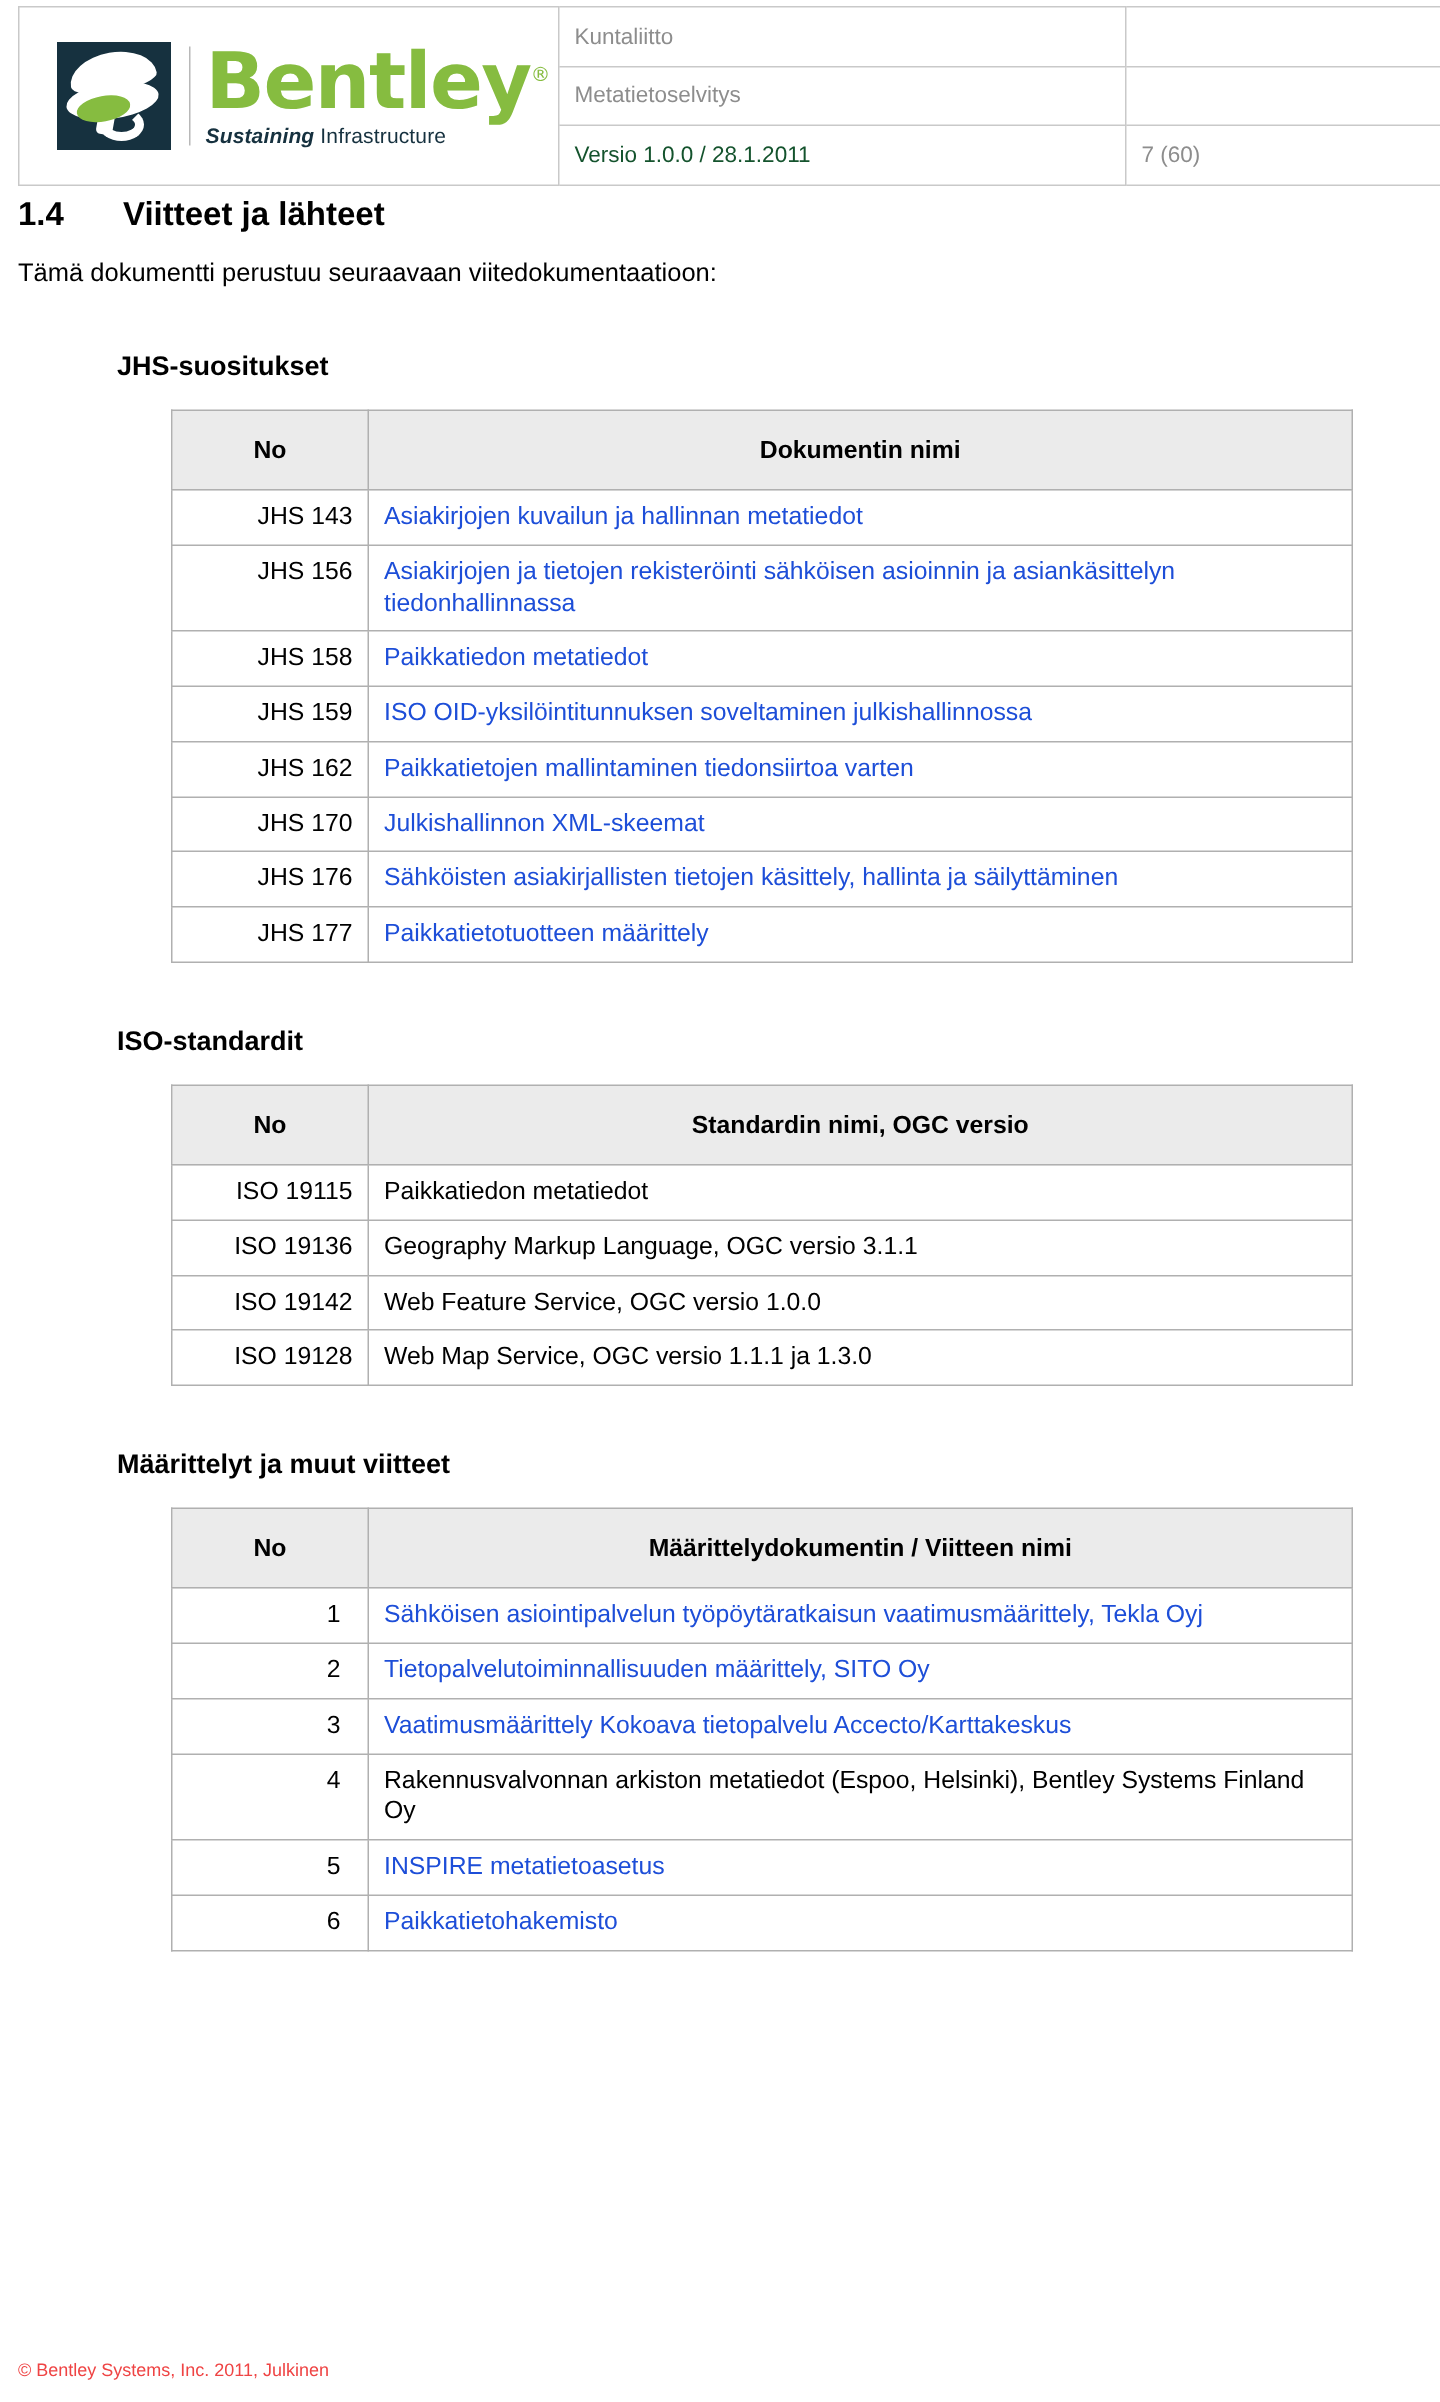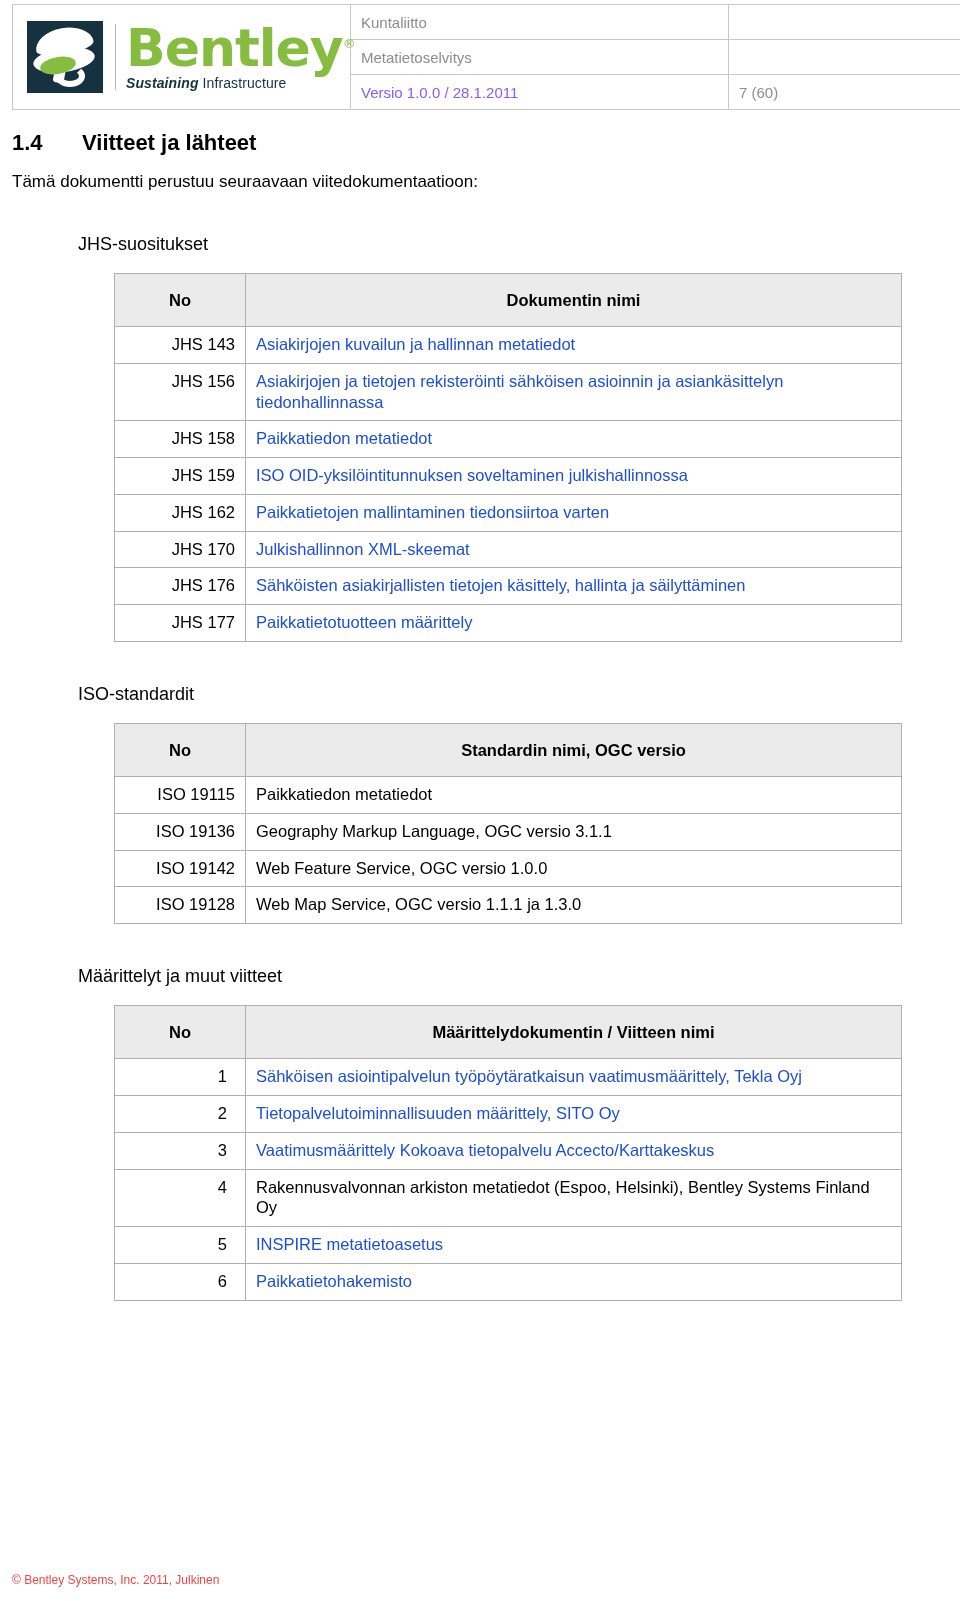--- a/index.html
+++ b/index.html
@@ -36,28 +36,28 @@
   .header-table td {
     border: 1px solid #c9c9c9;
     padding: 0 10px;
     vertical-align: middle;
     font-size: 15px;
     color: #8d8d8d;
     height: 34px;
   }
   .header-table td.logo-cell {
     border: 1px solid #c9c9c9;
-    padding: 2px;
+    padding: 13px;
     width: 333px;
     vertical-align: middle;
     background: #ffffff;
   }
   .header-table td.col-doc { width: 357px; }
   .header-table td.col-page { width: 244px; }
-  .header-table td.ver { color: #8b5cf6; }
+  .header-table td.ver { color: #14532d; }
   .header-table td.pg { color: #8d8d8d; }
 
   
   .logo-wrap {
     display: flex;
     align-items: center;
     padding: 5px 4px 5px 12px;
     height: 92px;
     box-sizing: border-box;
   }
@@ -163,21 +163,21 @@
     display: flex;
   }
   .h2 .num { width: 70px; flex: 0 0 auto; }
   .intro {
     font-size: 17px;
     color: #000;
     margin: 16px 0 0 12px;
   }
   .h3 {
     font-size: 18px;
-    font-weight: normal;
+    font-weight: bold;
     margin: 42px 0 0 78px;
   }
 
   
   table.ref {
     border-collapse: collapse;
     table-layout: fixed;
     width: 788px;
     margin-left: 114px;
     margin-top: 18px;

